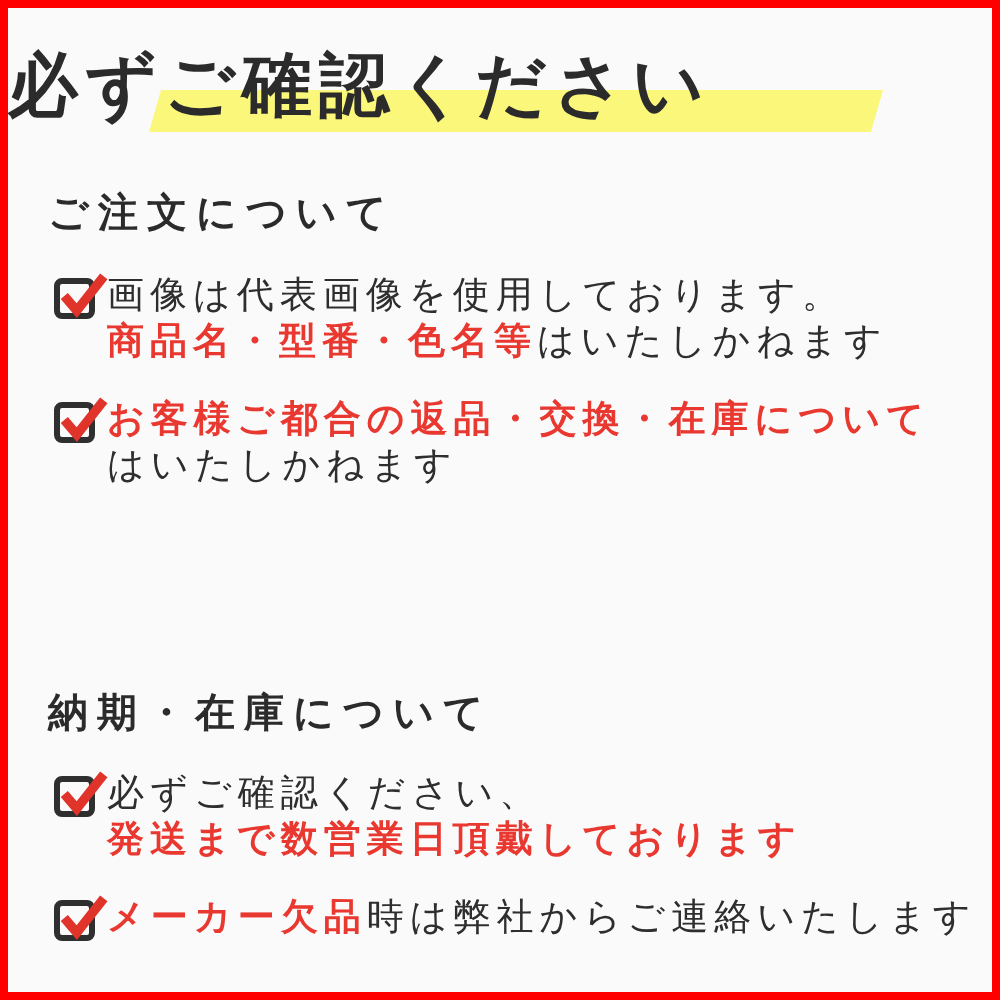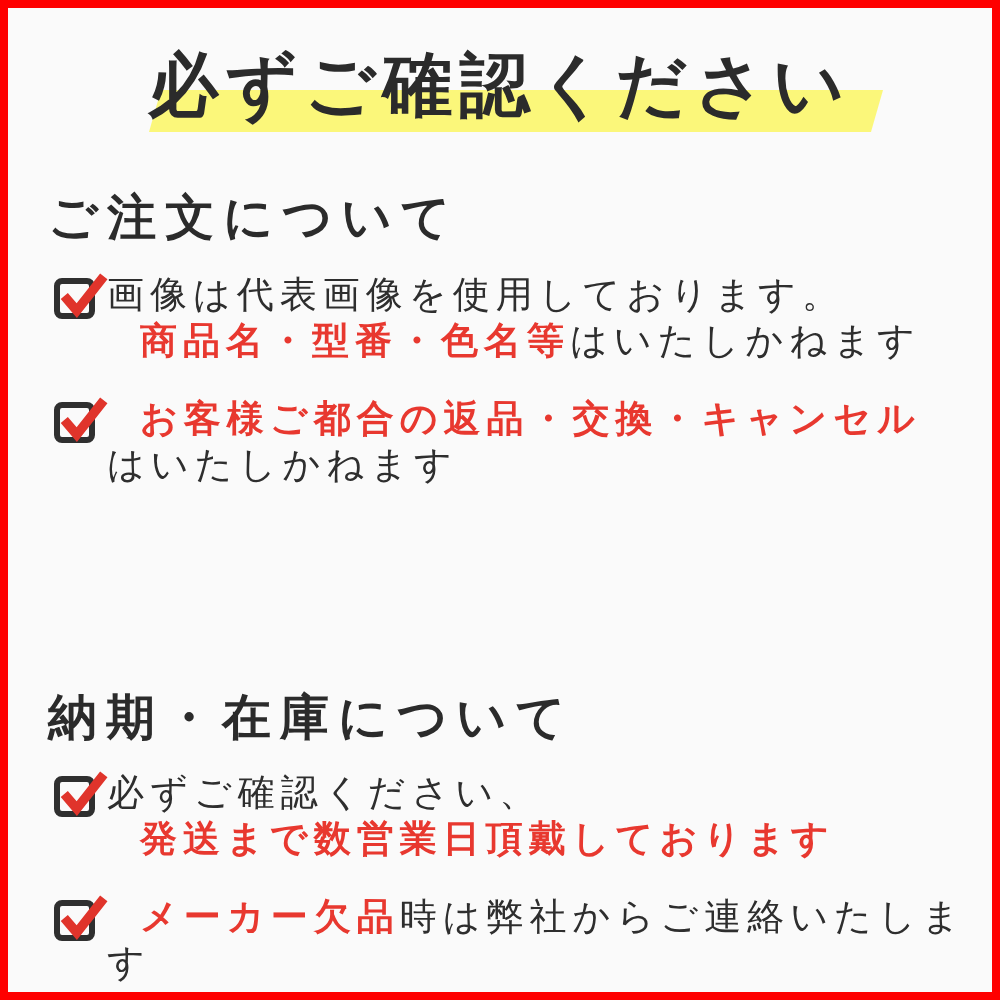--- a/index.html
+++ b/index.html
@@ -14,44 +14,44 @@
   }
   
   .title-wrap{position:absolute;top:0;left:0;right:0;height:160px;}
   .title-highlight{
     position:absolute;top:82px;left:147px;width:722px;height:42px;
     background:#fbf77a;
     transform:skewX(-16deg);
   }
   .page-title{
     position:absolute;top:36px;left:0;width:100%;
-    margin:0;text-align:center;
+    margin:0;text-align:left;
     font-size:70px;font-weight:bold;letter-spacing:7px;
     color:#2b2b2b;line-height:1.2;
   }
   
   .sec-heading{
     position:absolute;left:40px;margin:0;
-    font-size:49px;font-weight:bold;letter-spacing:9px;
+    font-size:40px;font-weight:bold;letter-spacing:9px;
     color:#2b2b2b;line-height:1.05;
   }
   .sec-heading.h1{top:184px;}
   .sec-heading.h2{top:684px;}
   
   .item{position:absolute;left:46px;display:flex;align-items:flex-start;font-family:Liberation Serif, serif;}
   .cb{
     position:relative;flex:none;
     width:29px;height:29px;margin:6px 12px 0 0;
     border:6px solid #2f2f2f;border-radius:8px;
     background:transparent;
   }
   .cb svg{position:absolute;top:-13px;left:-3px;width:52px;height:48px;}
   .txt{font-size:37px;line-height:46px;letter-spacing:6px;color:#2e2e2e;}
   .txt p{margin:0;}
-  .seg.red{color:#e8382f;font-weight:bold;margin-left:33px;}
+  .seg.red{color:#e8382f;font-weight:bold;}
   .seg.black{color:#2e2e2e;}
   .note{
     margin-top:7px !important;
     font-size:25px;line-height:30px;letter-spacing:5px;
     color:#e8382f;
   }
   .i1{top:264px;}
   .i2{top:388px;}
   .i3{top:518px;}
   .i4{top:762px;}
@@ -81,21 +81,21 @@
     </div>
   </div>
 
   <div class="item i2">
     <span class="cb">
       <svg viewBox="0 0 50 46">
         <path d="M7 24 L19 38 L45 5" fill="none" stroke="#e0342b" stroke-width="9"></path>
       </svg>
     </span>
     <div class="txt">
-      <p><span class="seg red">お客様ご都合の返品・交換・キャンセル</span></p>
+      <p><span class="seg red">お客様ご都合の返品・交換・在庫について</span></p>
       <p><span class="seg black">はいたしかねます</span></p>
     </div>
   </div>
 
 
   <h2 class="sec-heading h2">納期・在庫について</h2>
 
   <div class="item i4">
     <span class="cb">
       <svg viewBox="0 0 50 46">

